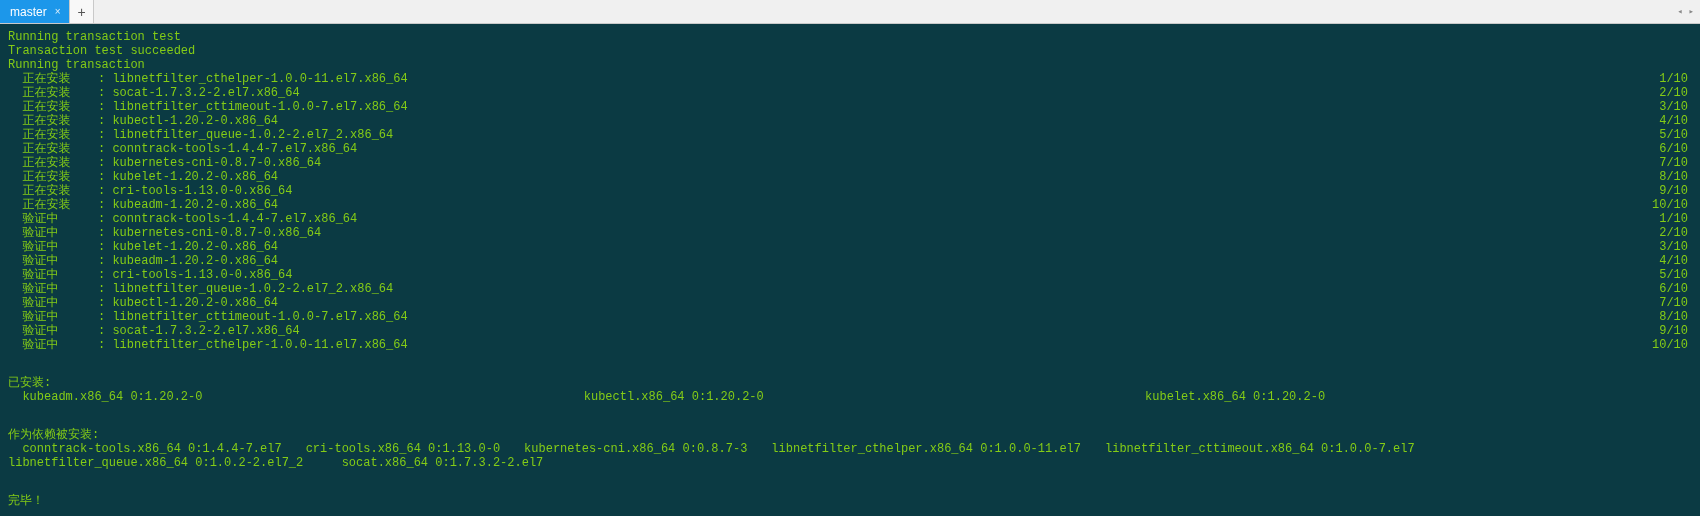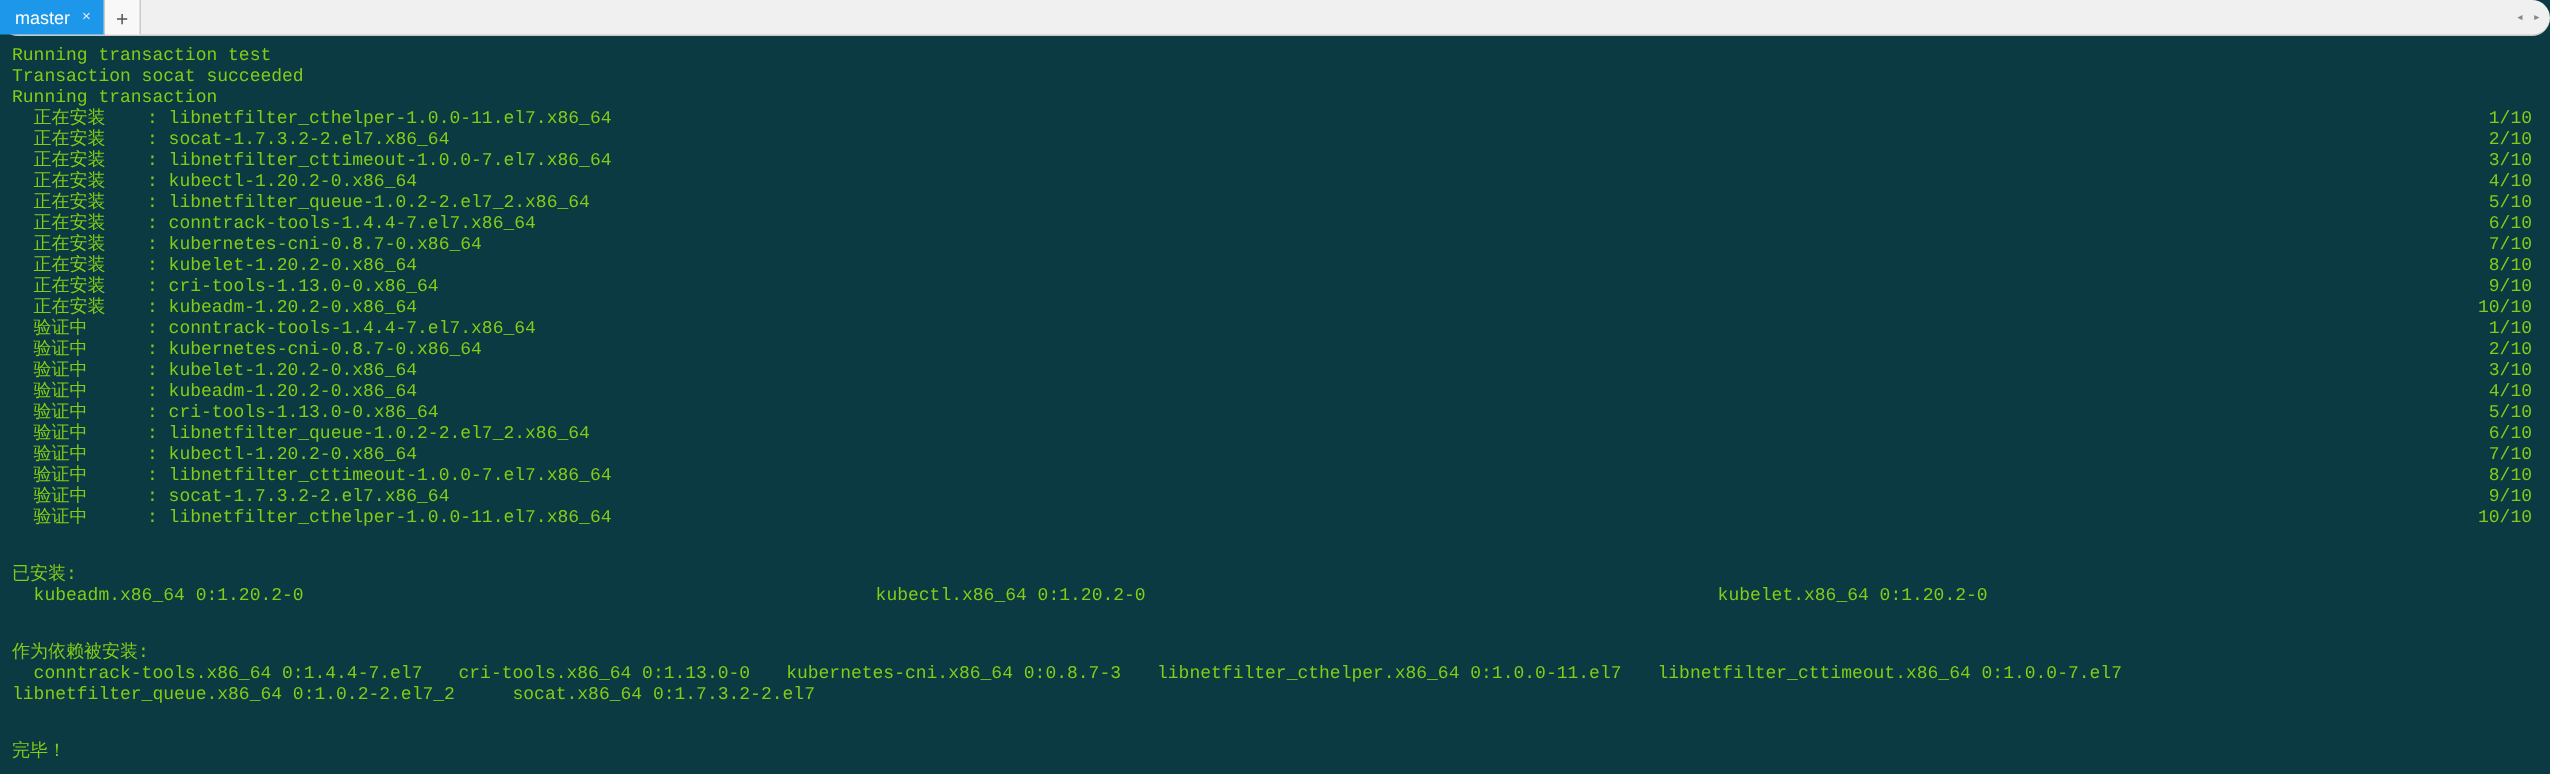--- a/index.html
+++ b/index.html
@@ -1,17 +1,17 @@
 <!DOCTYPE html>
 <html><head>
 <meta charset="utf-8">
 <style>
   * { margin: 0; padding: 0; box-sizing: border-box; }
   html, body { width: 1700px; height: 516px; font-family: "Consolas", "Courier New", monospace; font-size: 12px; background: #0b3a43; color: #c5d9db; overflow: hidden; }
-  .tabbar { height: 24px; background: #f0f0f0; display: flex; align-items: stretch; border-bottom: 1px solid #c9c9c9; position: relative; border-radius: 12px; }
+  .tabbar { height: 24px; background: #f0f0f0; display: flex; align-items: stretch; border-bottom: 1px solid #c9c9c9; position: relative; }
   .tab { display: flex; align-items: center; padding: 0 8px 0 10px; font-size: 12px; font-family: Arial, sans-serif; color: #fff; background: #1c97ea; border-right: 1px solid #c9c9c9; cursor: pointer; min-width: 70px; }
   .tab-close { margin-left: 8px; font-size: 10px; color: #dfeffb; cursor: pointer; }
   .tab-add { display: flex; align-items: center; justify-content: center; width: 24px; background: #f8f8f8; border-right: 1px solid #c9c9c9; color: #555; cursor: pointer; font-family: Arial, sans-serif; font-size: 14px; }
   .tabbar-right { position: absolute; right: 4px; top: 0; height: 100%; display: flex; align-items: center; gap: 2px; }
   .tri { font-size: 9px; color: #888; cursor: pointer; padding: 0 2px; }
   .term { padding: 6px 8px 8px 8px; line-height: 14px; color: #84cc16; }
   .row { display: flex; white-space: pre; }
   .c-right { margin-left: auto; padding-right: 4px; }
   .plain { white-space: pre; }
   .sect { margin-top: 24px; }
@@ -32,21 +32,21 @@
   </div>
   <div class="tabbar-right">
     <span class="tri">◂</span>
     <span class="tri">▸</span>
   </div>
 </div>
 
 <div class="term">
   <div id="pre-lines">
       <div class="plain">Running transaction test</div>
-      <div class="plain">Transaction socat succeeded</div>
+      <div class="plain">Transaction test succeeded</div>
       <div class="plain">Running transaction</div>
     </div>
   <div id="rows">
       <div class="row"><span style="display: inline-block; width: 90px;">  正在安装</span><span>: </span><span>libnetfilter_cthelper-1.0.0-11.el7.x86_64</span><span class="c-right">1/10</span></div>
       <div class="row"><span style="display: inline-block; width: 90px;">  正在安装</span><span>: </span><span>socat-1.7.3.2-2.el7.x86_64</span><span class="c-right">2/10</span></div>
       <div class="row"><span style="display: inline-block; width: 90px;">  正在安装</span><span>: </span><span>libnetfilter_cttimeout-1.0.0-7.el7.x86_64</span><span class="c-right">3/10</span></div>
       <div class="row"><span style="display: inline-block; width: 90px;">  正在安装</span><span>: </span><span>kubectl-1.20.2-0.x86_64</span><span class="c-right">4/10</span></div>
       <div class="row"><span style="display: inline-block; width: 90px;">  正在安装</span><span>: </span><span>libnetfilter_queue-1.0.2-2.el7_2.x86_64</span><span class="c-right">5/10</span></div>
       <div class="row"><span style="display: inline-block; width: 90px;">  正在安装</span><span>: </span><span>conntrack-tools-1.4.4-7.el7.x86_64</span><span class="c-right">6/10</span></div>
       <div class="row"><span style="display: inline-block; width: 90px;">  正在安装</span><span>: </span><span>kubernetes-cni-0.8.7-0.x86_64</span><span class="c-right">7/10</span></div>

